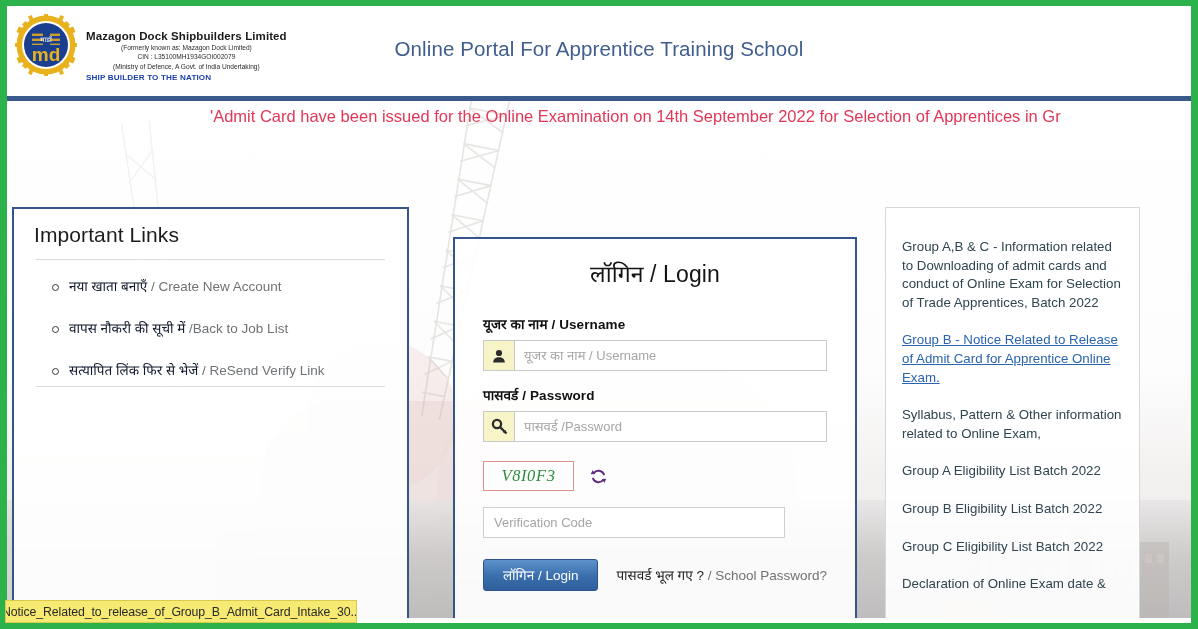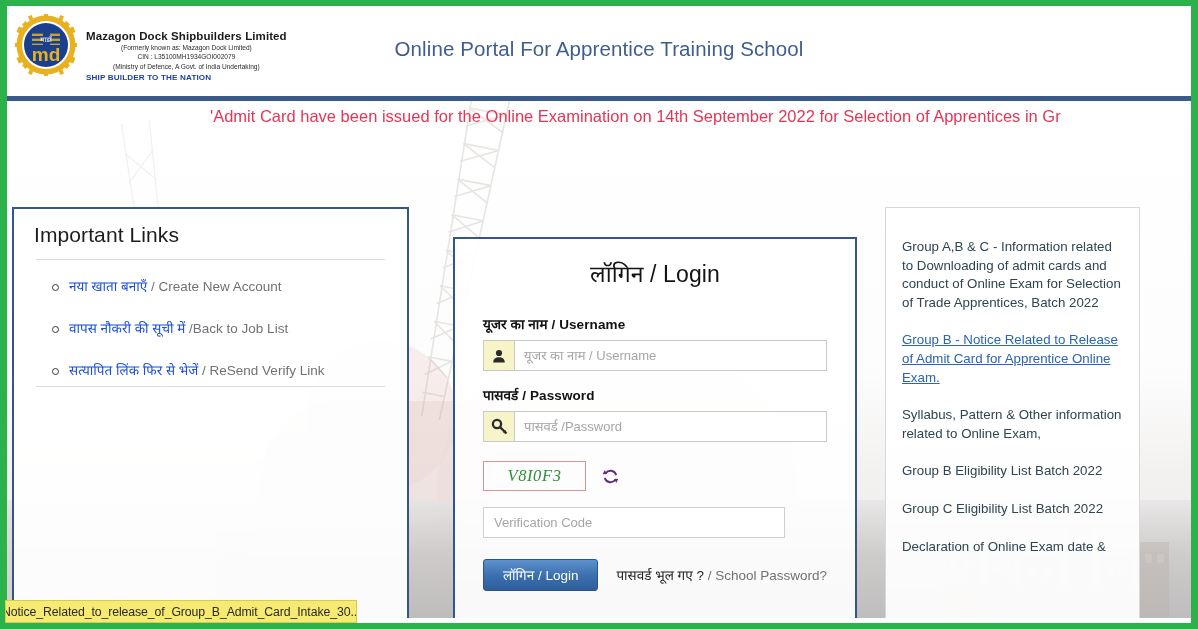--- a/index.html
+++ b/index.html
@@ -188,21 +188,21 @@
     padding-left: 17px;
   }
   #links-list li::before {
     content: "";
     position: absolute;
     left: 0; top: 6px;
     width: 5px; height: 5px;
     border: 1px solid #3a3a3a;
     border-radius: 50%;
   }
-  .link-hi { color: #1d4ed8; }
+  .link-hi { color: #0f172a; }
   .link-en { color: #6f7275; }
   #links-bottom-sep {
     position: absolute;
     left: 22px; right: 22px; top: 177px;
     height: 1px; background: #dcdcdc;
   }
 
   
   #login-card {
     position: absolute;
@@ -251,21 +251,21 @@
     outline: none;
   }
   .text-input::placeholder { color: #a6a6a6; }
 
   #captcha-row {
     display: flex; align-items: center;
     margin-top: 19px; margin-bottom: 16px;
     gap: 14px;
   }
   #captcha-box {
-    width: 103px; height: 30px;
+    width: 91px; height: 30px;
     border: 1px solid #e0918f;
     background: #fdfdfd;
     display: flex; align-items: center; justify-content: center;
   }
   #captcha-text {
     font-family: "Liberation Serif", serif;
     font-style: italic;
     font-size: 16.5px;
     color: #2f8f3e;
     letter-spacing: .6px;
@@ -570,20 +570,21 @@
         <div id="login-actions">
           <button id="login-button">लॉगिन / Login</button>
           <span id="forgot-password"><span class="fp-hi">पासवर्ड भूल गए ?</span><span> / School Password?</span></span>
         </div>
       </div>
 
       <div id="notice-card">
         <div class="notice-item">Group A,B &amp; C - Information related to Downloading of admit cards and conduct of Online Exam for Selection of Trade Apprentices, Batch 2022</div>
         <div class="notice-item is-link">Group B - Notice Related to Release of Admit Card for Apprentice Online Exam.</div>
         <div class="notice-item">Syllabus, Pattern &amp; Other information related to Online Exam,</div>
+        <div class="notice-item">Group A Eligibility List Batch 2022</div>
         <div class="notice-item">Group B Eligibility List Batch 2022</div>
         <div class="notice-item">Group C Eligibility List Batch 2022</div>
         <div class="notice-item">Declaration of Online Exam date &amp;</div>
       </div>
 
     </div>
   </div>
  </div>
 
  <div id="download-bar">

